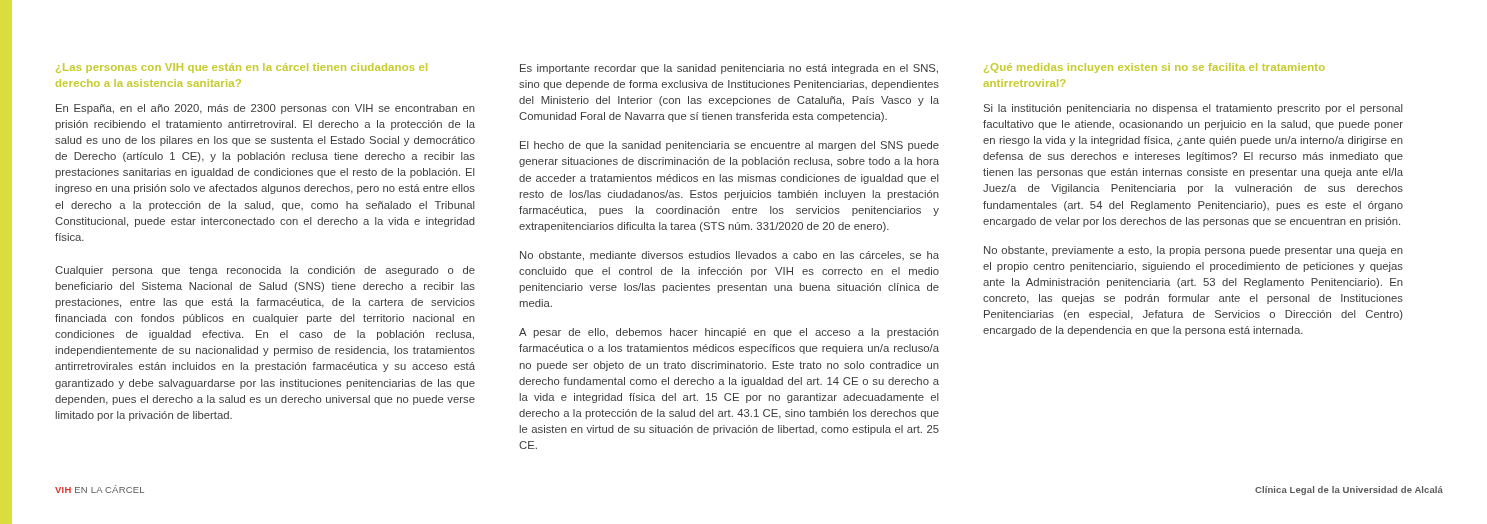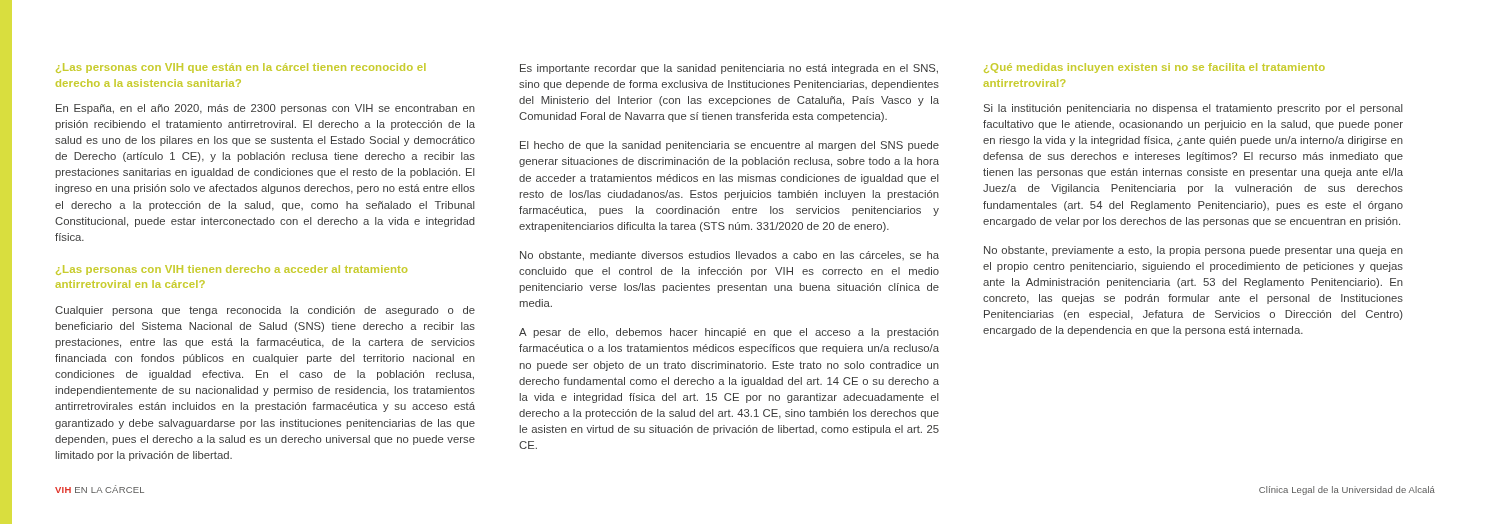--- a/index.html
+++ b/index.html
@@ -81,42 +81,42 @@
   }
   .footer-left .vih {
     color: #e0342a;
     font-weight: bold;
   }
   .footer-left .rest {
     color: #5a5a59;
   }
   .footer-right {
     position: absolute;
-    right: 12px;
+    right: 4px;
     top: 0;
     color: #5a5a59;
     letter-spacing: 0.1px;
+    font-weight: bold;
   }
 </style>
 </head>
 <body>
 
 <div class="page">
 
   <div class="edge-bar"></div>
 
   <div class="columns">
 
     <div class="col">
       <div class="block">
-        <h2 class="sec-title">¿Las personas con VIH que están en la cárcel tienen reconocido el derecho a la asistencia sanitaria?</h2>
+        <h2 class="sec-title">¿Las personas con VIH que están en la cárcel tienen ciudadanos el derecho a la asistencia sanitaria?</h2>
         <p class="body">En España, en el año 2020, más de 2300 personas con VIH se encontraban en prisión recibiendo el tratamiento antirretroviral. El derecho a la protección de la salud es uno de los pilares en los que se sustenta el Estado Social y democrático de Derecho (artículo 1 CE), y la población reclusa tiene derecho a recibir las prestaciones sanitarias en igualdad de condiciones que el resto de la población. El ingreso en una prisión solo ve afectados algunos derechos, pero no está entre ellos el derecho a la protección de la salud, que, como ha señalado el Tribunal Constitucional, puede estar interconectado con el derecho a la vida e integridad física.</p>
       </div>
       <div class="block">
-        <h2 class="sec-title">¿Las personas con VIH tienen derecho a acceder al tratamiento antirretroviral en la cárcel?</h2>
         <p class="body">Cualquier persona que tenga reconocida la condición de asegurado o de beneficiario del Sistema Nacional de Salud (SNS) tiene derecho a recibir las prestaciones, entre las que está la farmacéutica, de la cartera de servicios financiada con fondos públicos en cualquier parte del territorio nacional en condiciones de igualdad efectiva. En el caso de la población reclusa, independientemente de su nacionalidad y permiso de residencia, los tratamientos antirretrovirales están incluidos en la prestación farmacéutica y su acceso está garantizado y debe salvaguardarse por las instituciones penitenciarias de las que dependen, pues el derecho a la salud es un derecho universal que no puede verse limitado por la privación de libertad.</p>
       </div>
     </div>
 
     <div class="col">
       <div class="block">
         <p class="body">Es importante recordar que la sanidad penitenciaria no está integrada en el SNS, sino que depende de forma exclusiva de Instituciones Penitenciarias, dependientes del Ministerio del Interior (con las excepciones de Cataluña, País Vasco y la Comunidad Foral de Navarra que sí tienen transferida esta competencia).</p>
         <p class="body">El hecho de que la sanidad penitenciaria se encuentre al margen del SNS puede generar situaciones de discriminación de la población reclusa, sobre todo a la hora de acceder a tratamientos médicos en las mismas condiciones de igualdad que el resto de los/las ciudadanos/as. Estos perjuicios también incluyen la prestación farmacéutica, pues la coordinación entre los servicios penitenciarios y extrapenitenciarios dificulta la tarea (STS núm. 331/2020 de 20 de enero).</p>
         <p class="body">No obstante, mediante diversos estudios llevados a cabo en las cárceles, se ha concluido que el control de la infección por VIH es correcto en el medio penitenciario verse los/las pacientes presentan una buena situación clínica de media.</p>
         <p class="body">A pesar de ello, debemos hacer hincapié en que el acceso a la prestación farmacéutica o a los tratamientos médicos específicos que requiera un/a recluso/a no puede ser objeto de un trato discriminatorio. Este trato no solo contradice un derecho fundamental como el derecho a la igualdad del art. 14 CE o su derecho a la vida e integridad física del art. 15 CE por no garantizar adecuadamente el derecho a la protección de la salud del art. 43.1 CE, sino también los derechos que le asisten en virtud de su situación de privación de libertad, como estipula el art. 25 CE.</p>

